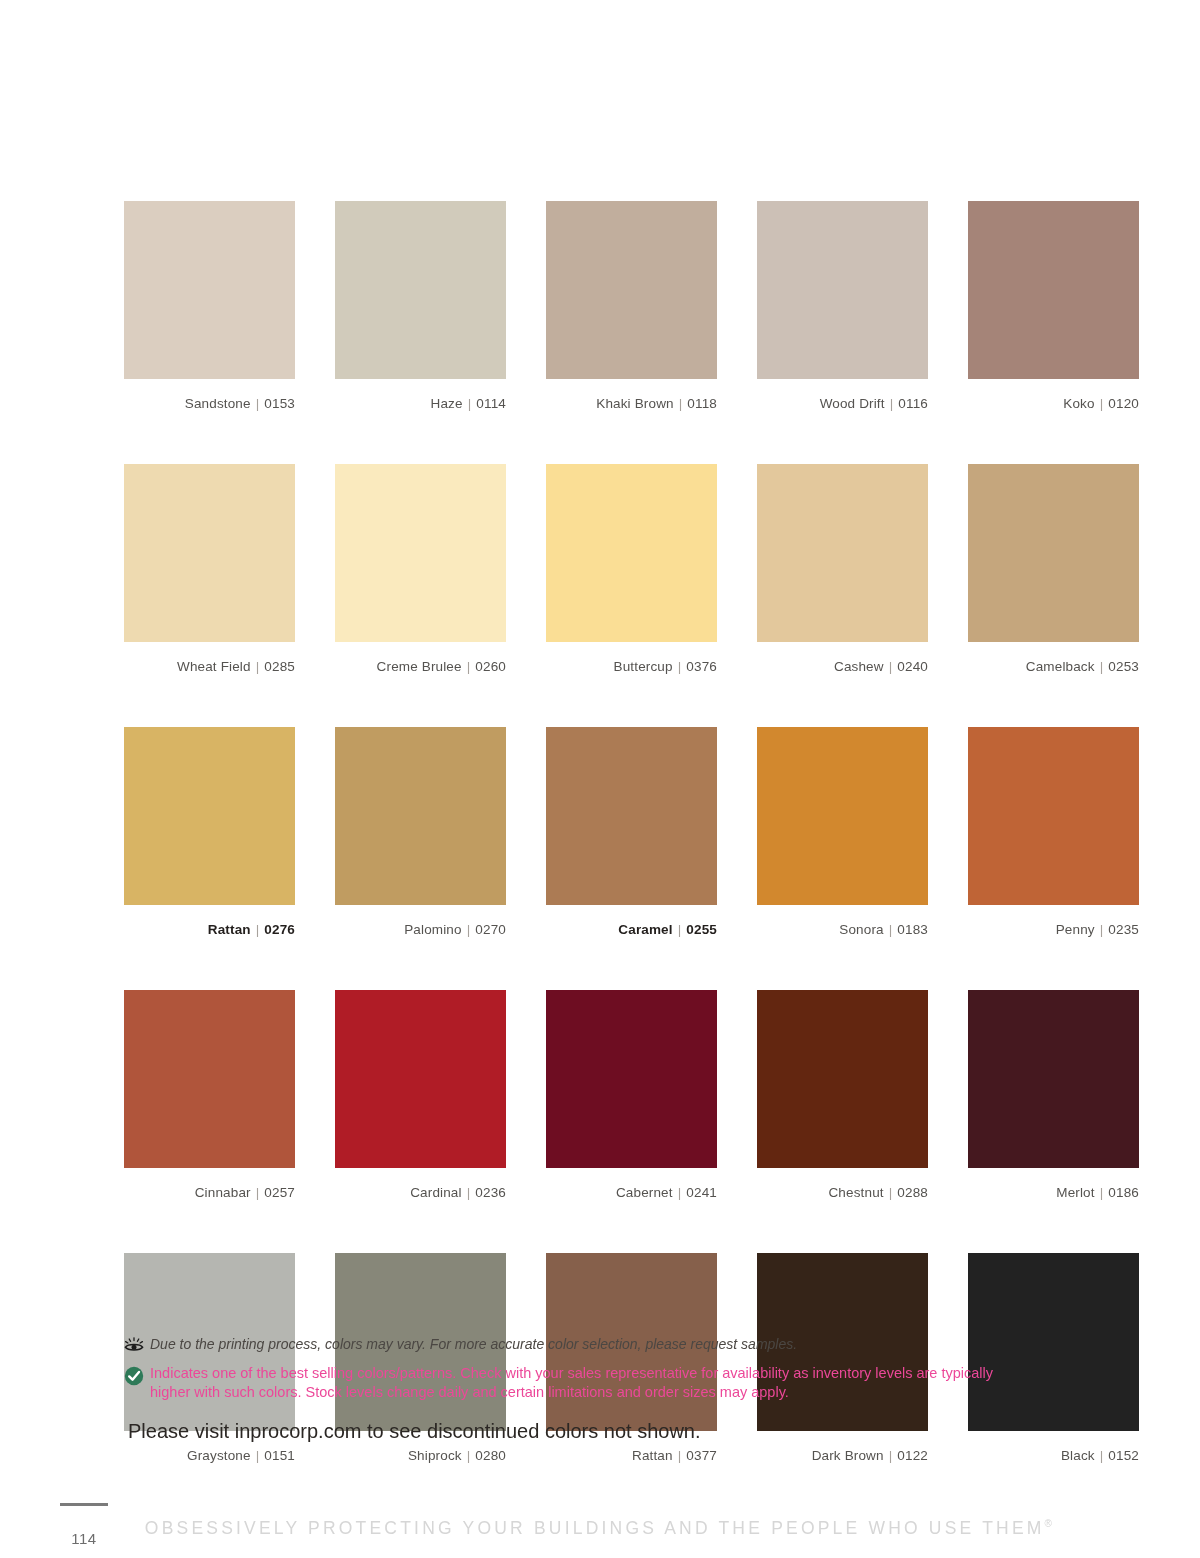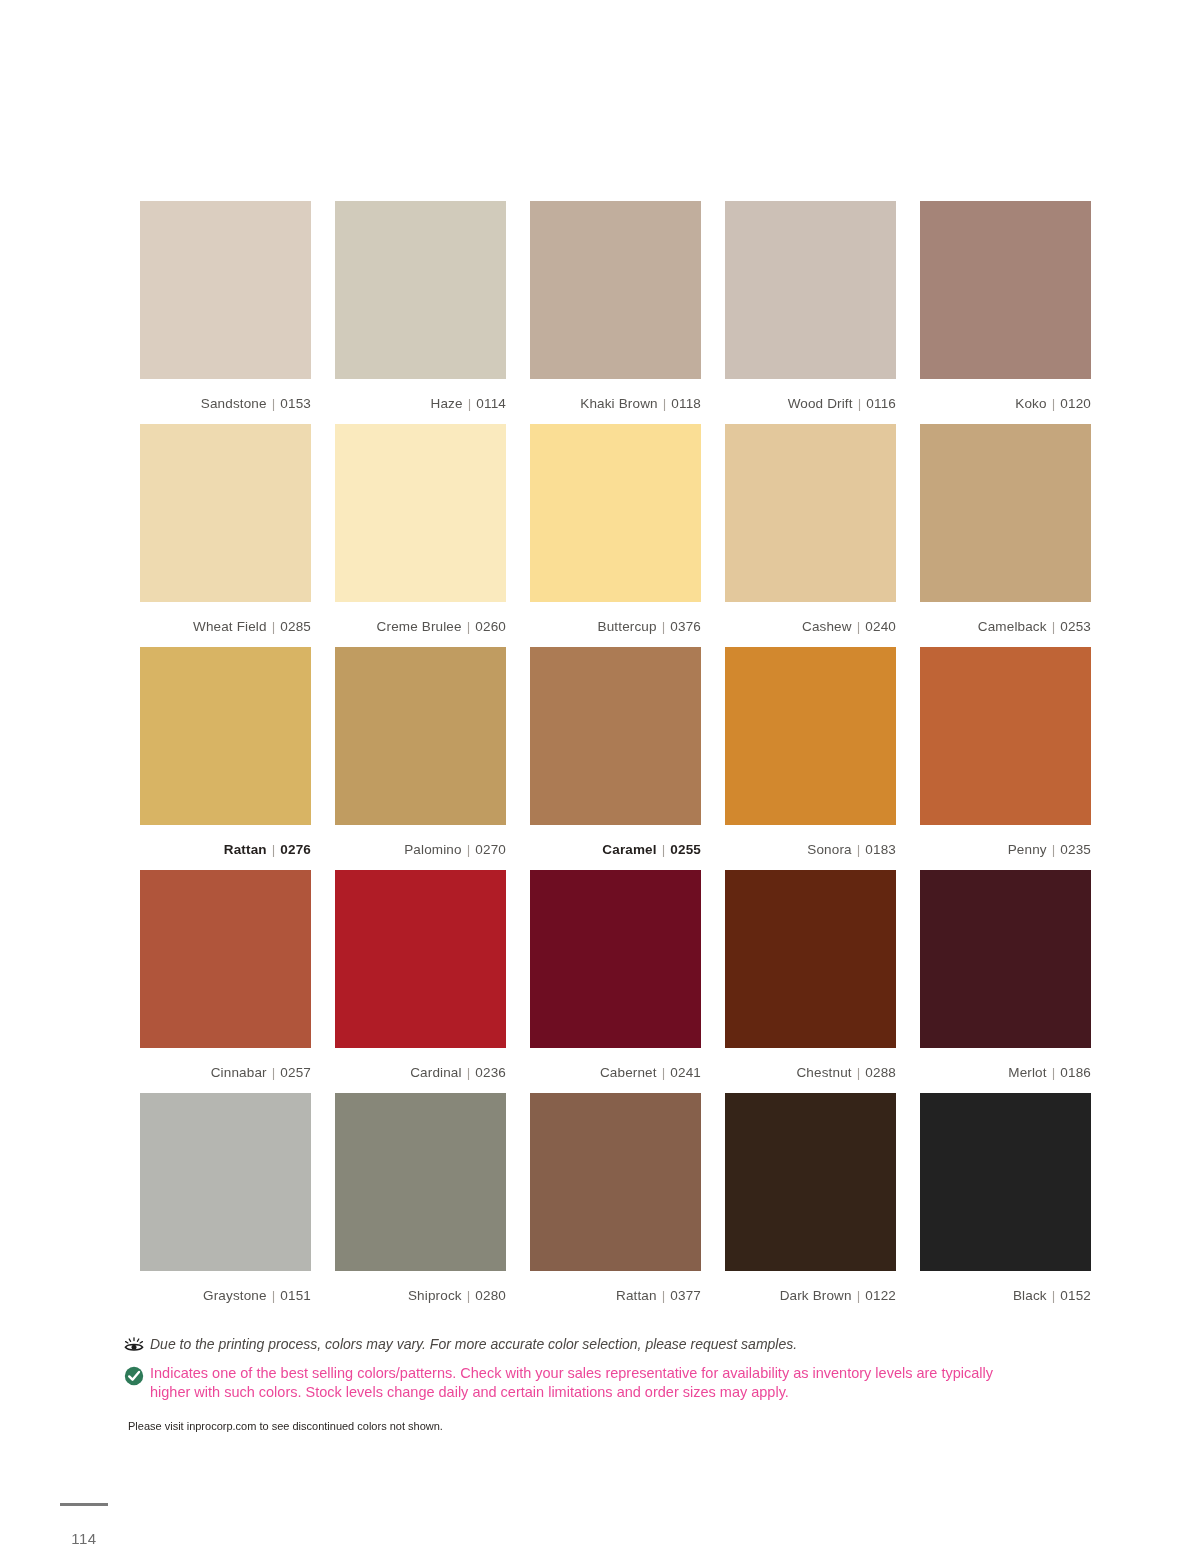--- a/index.html
+++ b/index.html
@@ -15,27 +15,28 @@
     position: relative;
     width: 1200px;
     height: 1558px;
     background: #ffffff;
     overflow: hidden;
   }
 
   
   .swatch-grid {
     position: absolute;
-    left: 140px;
+    left: 124px;
     top: 201px;
     width: 952px;
     display: grid;
     grid-template-columns: repeat(5, 171px);
     column-gap: 24px;
     row-gap: 0px;
+    gap: 40px;
   }
 
   .swatch-cell {
     width: 171px;
     height: 223px;
     display: flex;
     flex-direction: column;
   }
 
   .swatch-chip {
@@ -101,21 +102,21 @@
 
   .note-text.italic {
     font-style: italic;
     color: #4b4743;
     font-size: 14px;
   }
 
   .note-plain {
     margin-top: 18px;
     padding-left: 4px;
-    font-size: 11px;
+    font-size: 20px;
     color: #2b2724;
   }
 
   
   .footer-rule {
     position: absolute;
     left: 60px;
     top: 1503px;
     width: 48px;
     height: 3px;
@@ -387,14 +388,17 @@
       </span>
       <span class="note-text">Indicates one of the best selling colors/patterns. Check with your sales representative for availability as inventory levels are typically higher with such colors. Stock levels change daily and certain limitations and order sizes may apply.</span>
     </div>
 
     <div class="note-plain">Please visit inprocorp.com to see discontinued colors not shown.</div>
   </div>
 
   <div class="footer-rule"></div>
   <div class="page-number">114</div>
 
+  <div class="tagline">
+    <span>OBSESSIVELY PROTECTING YOUR BUILDINGS AND THE PEOPLE WHO USE THEM</span><span class="reg">®</span>
+  </div>
 
 </div>
 
 </body></html>

